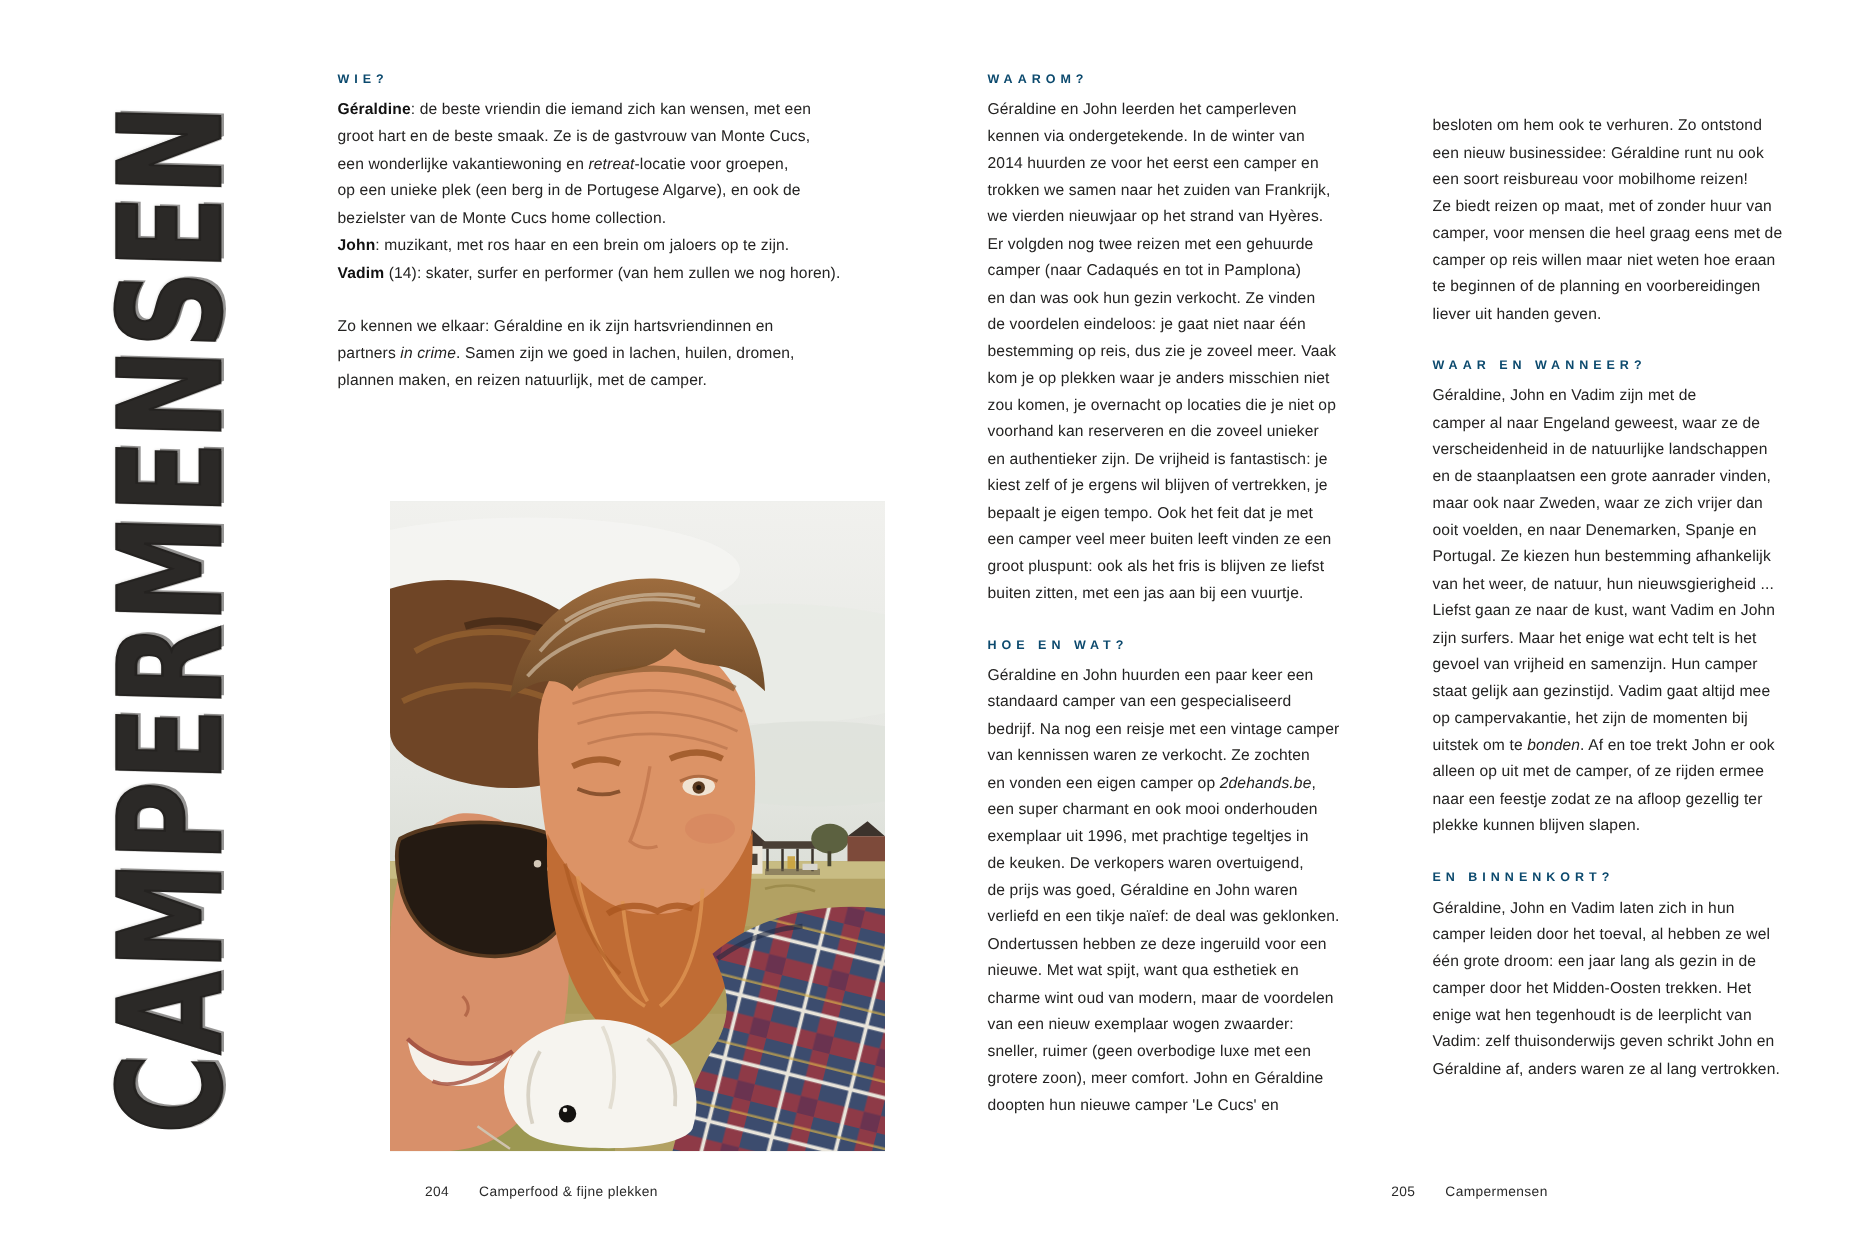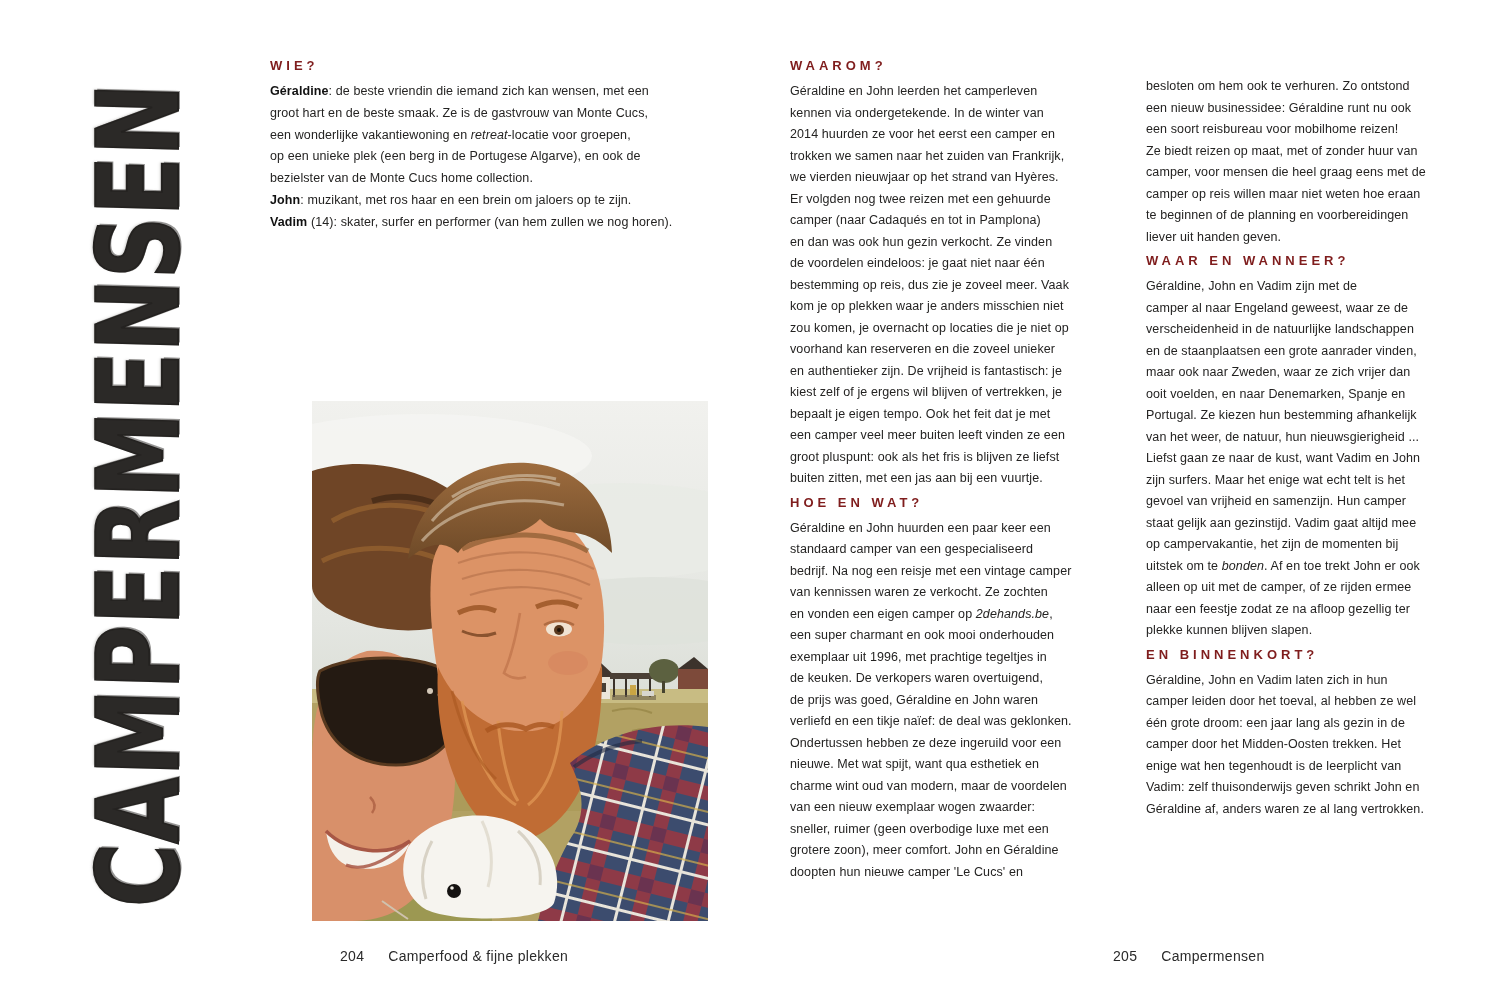--- a/index.html
+++ b/index.html
@@ -15,56 +15,57 @@
        font-weight:900;font-size:86px;letter-spacing:1px;color:#2b2927;
        transform:scaleY(1.32) skewX(-2deg);
        text-shadow:2px 2px 0 rgba(25,23,21,.45), -1px 1px 0 rgba(90,86,80,.35),
                    1px -1px 2px rgba(120,115,108,.30);
        -webkit-text-stroke:1.5px #242220;}
 
   
   .col{position:absolute;}
   .col-wie{left:270px;top:58px;width:452px;}
   .col-a{left:790px;top:58px;width:314px;}
-  .col-b{left:1146px;top:44px;width:314px;}
-  h2.sec{font-size:13px;font-weight:700;letter-spacing:4px;margin:0 0 8px 0;
-       color:#7f1d1d;}
-  .col-a h2.sec,.col-b h2.sec{margin-top:5px;}
+  .col-b{left:1146px;top:58px;width:314px;}
+  h2.sec{font-size:10px;font-weight:700;letter-spacing:4px;margin:0 0 8px 0;
+       color:#0c4a6e;}
+  .col-a h2.sec,.col-b h2.sec{margin-top:25px;}
   .col-a h2.sec:first-child,.col-b h2.sec:first-child{margin-top:0;}
   p.body{font-size:12.5px;line-height:21.5px;letter-spacing:.1px;margin:0;
        white-space:pre-line;color:#242322;}
   .col-wie p.body{line-height:21.8px;}
   p.body + p.body{margin-top:21px;}
   p.body i{}
   p.body b{font-weight:700;color:#111;}
 
   
   .photo{position:absolute;left:272px;top:385px;width:396px;height:520px;
        overflow:hidden;background:#e9eae6;}
   .photo svg{display:block;width:100%;height:100%;}
 
   
   .footer{position:absolute;top:948px;display:flex;gap:24px;align-items:baseline;
-       font-size:14px;letter-spacing:.3px;color:#2a2a2a;}
+       font-size:11px;letter-spacing:.3px;color:#2a2a2a;}
   .footer-left{left:340px;}
   .footer-right{left:1113px;}
   .footer .pagenum{min-width:18px;}
 </style>
 </head>
 <body>
 
 <div class="spread">
 
   <div class="brush-title">
     <span>CAMPERMENSEN</span>
   </div>
 
   <section class="col col-wie">
     <h2 class="sec">WIE?</h2>
     <p class="body"><b>Géraldine</b>: de beste vriendin die iemand zich kan wensen, met een<br>groot hart en de beste smaak. Ze is de gastvrouw van Monte Cucs,<br>een wonderlijke vakantiewoning en <i>retreat</i>-locatie voor groepen,<br>op een unieke plek (een berg in de Portugese Algarve), en ook de<br>bezielster van de Monte Cucs home collection.<br><b>John</b>: muzikant, met ros haar en een brein om jaloers op te zijn.<br><b>Vadim</b> (14): skater, surfer en performer (van hem zullen we nog horen).</p>
+    <p class="body">Zo kennen we elkaar: Géraldine en ik zijn hartsvriendinnen en<br>partners <i>in crime</i>. Samen zijn we goed in lachen, huilen, dromen,<br>plannen maken, en reizen natuurlijk, met de camper.</p>
   </section>
 
   <figure class="photo">
     <svg viewBox="0 0 396 520" preserveAspectRatio="none">
       <defs>
         <linearGradient id="skyg" x1="0" y1="0" x2="0" y2="1">
           <stop offset="0" stop-color="#f1f1ee"></stop>
           <stop offset="0.75" stop-color="#e4e6e1"></stop>
           <stop offset="1" stop-color="#dcdfd8"></stop>
         </linearGradient>

